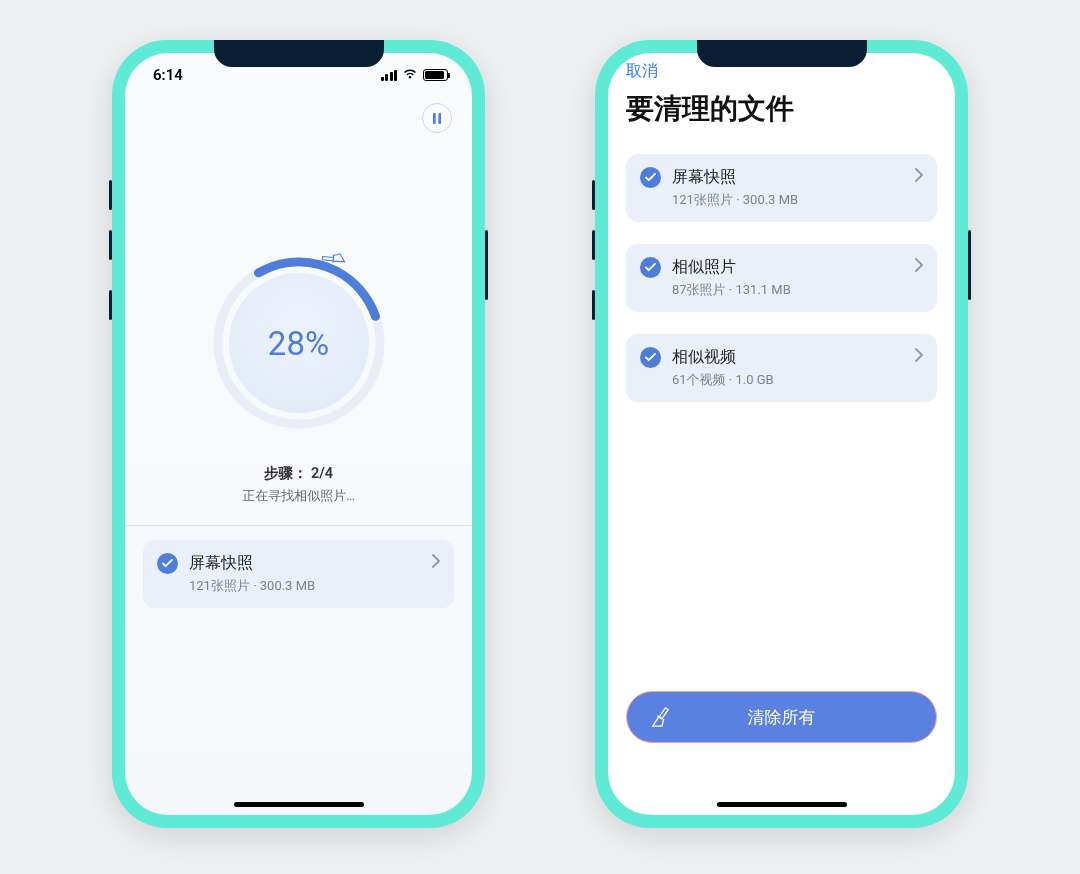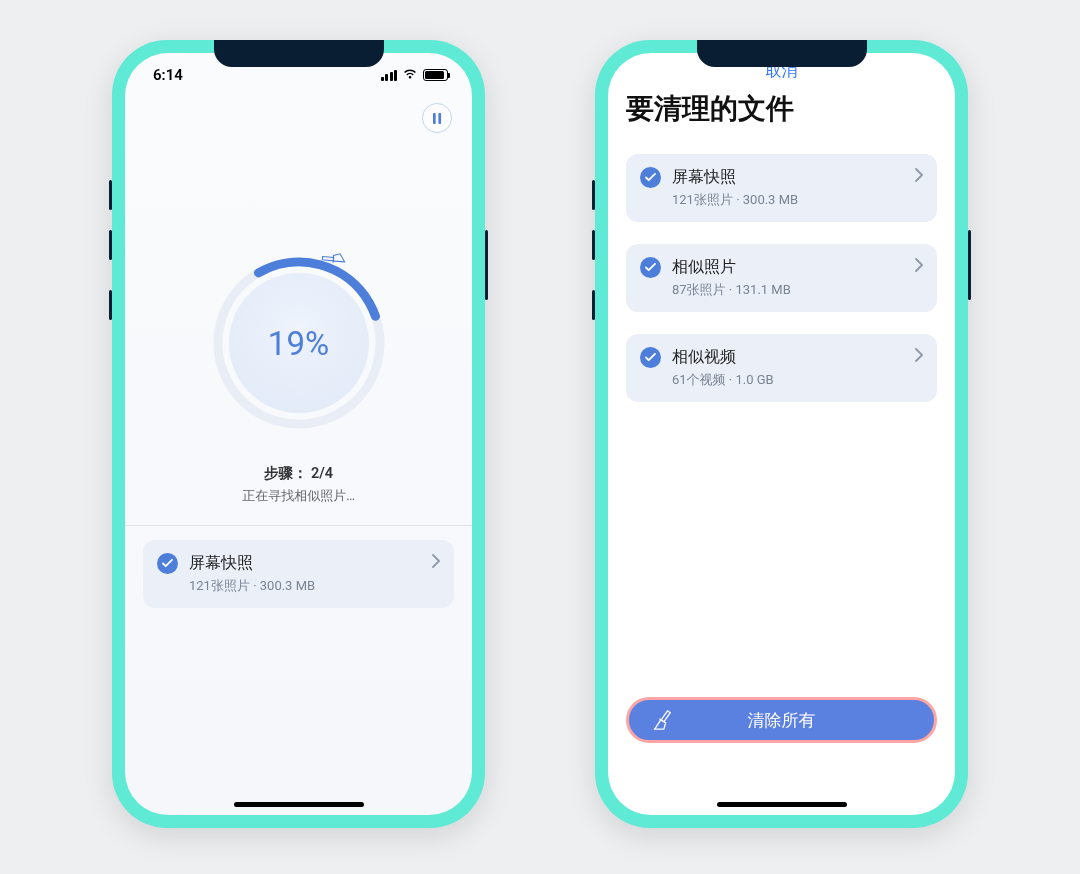--- a/index.html
+++ b/index.html
@@ -157,31 +157,31 @@
   }
   .check svg { width:11px; height:9px; }
   .row-text { flex:1; }
   .row-title { font-size: 16px; color:#222; font-weight:500; }
   .row-sub { font-size: 13px; color:#7a8493; margin-top:3px; }
   .chevron { color:#8f99aa; flex:0 0 auto; }
   .chevron svg { width:8px; height:14px; }
 
   
   .s2-content { padding: 0 18px; display:flex; flex-direction:column; height: calc(100% - 44px); }
-  .cancel-row { display:flex; justify-content:center; padding-top:8px; }
+  .cancel-row { display:flex; justify-content:flex-start; padding-top:8px; }
   .cancel-link { color:#2e76ff; font-size:16px; }
   .h1 { font-size:28px; font-weight:700; color:#111; margin: 8px 0 26px; }
 
   .list { display:flex; flex-direction:column; gap:12px; }
 
   .primary-btn {
     margin-top:auto; margin-bottom: 28px;
-    height: 46px; border-radius: 30px;
+    height: 52px; border-radius: 30px;
     background: #5b81e0;
-    border: 3px solid #fca5a5;
+    border: 1px solid #fca5a5;
     display:flex; align-items:center; justify-content:center;
     gap: 8px; color:#fff; font-size:17px; font-weight:500;
     position:relative;
   }
   .primary-btn .broom-white {
     position:absolute; left:22px; top:50%; transform:translateY(-50%);
     width:22px; height:22px;
   }
   .primary-btn .broom-white svg { width:100%; height:100%; }
 </style>
@@ -221,21 +221,21 @@
             </svg>
         </div>
       </div>
 
       <div class="progress-zone">
         <div class="ring-wrap">
           <svg viewBox="0 0 100 100">
             <circle cx="50" cy="50" r="45" fill="none" stroke="#e8edf6" stroke-width="5"></circle>
             <circle cx="50" cy="50" r="45" fill="none" stroke="#4d7ed9" stroke-width="5" stroke-linecap="round" stroke-dasharray="283" stroke-dashoffset="204"></circle>
           </svg>
-          <div class="ring-inner">19%</div>
+          <div class="ring-inner">28%</div>
           <div class="broom-tip">
             <svg viewBox="0 0 24 24">
                 <path d="M18 2l-7 10 3 2 7-10-3-2zM10 13l-6 9h10l2-7-6-4z" fill="none" stroke="#4d7ed9" stroke-width="1.2"></path>
               </svg>
           </div>
         </div>
 
         <div class="steps">步骤： 2/4</div>
         <div class="step-sub">正在寻找相似照片…</div>
       </div>

